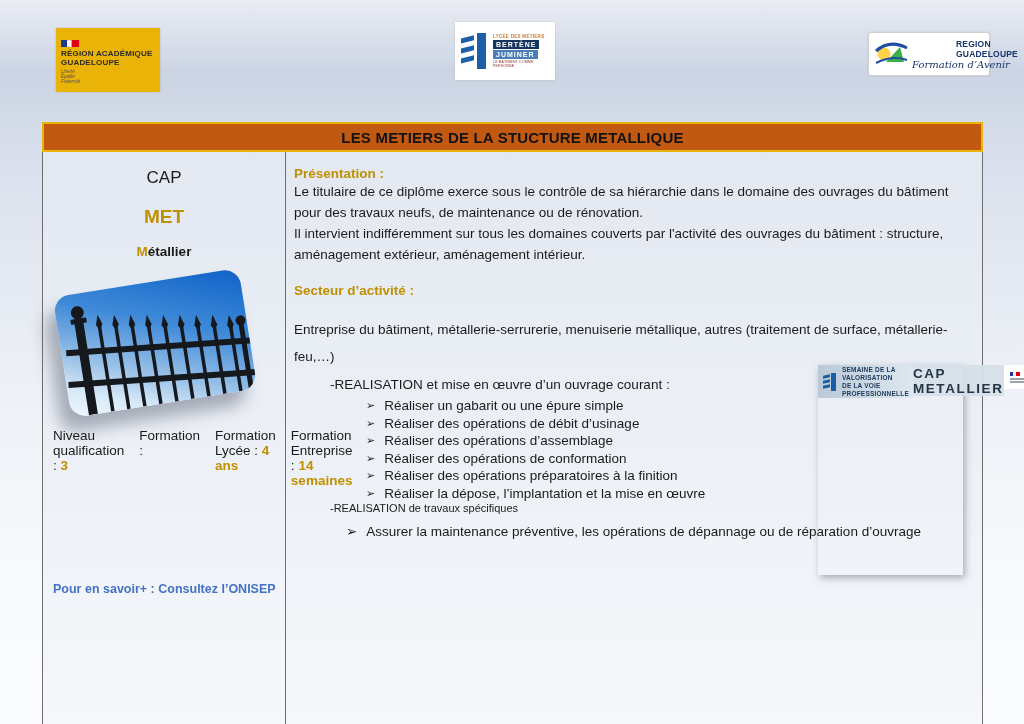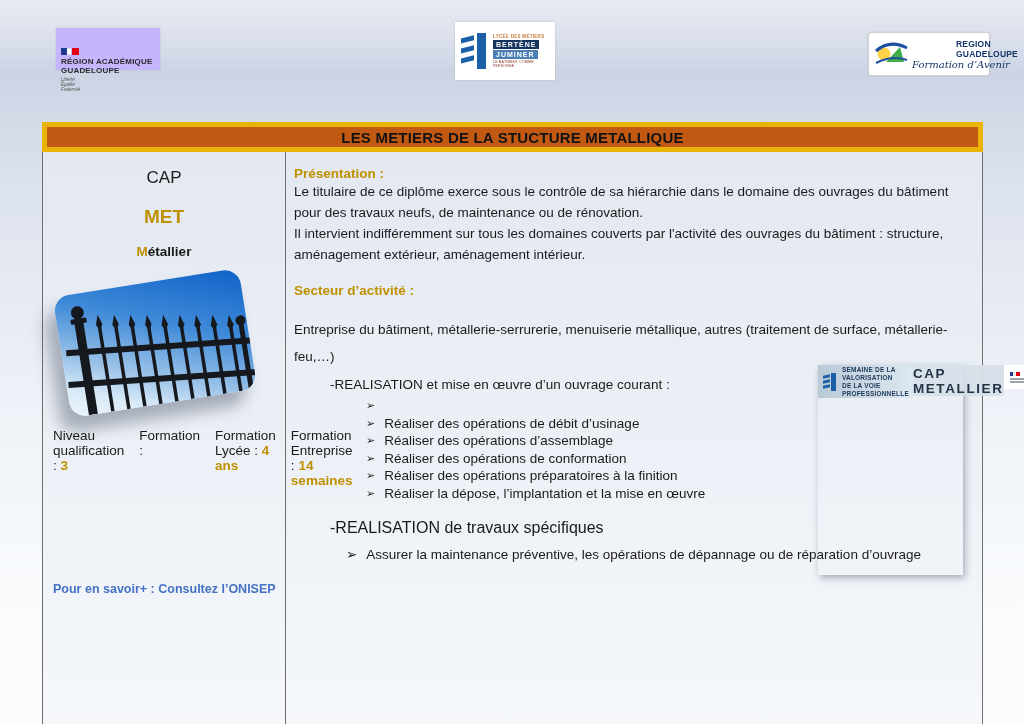--- a/index.html
+++ b/index.html
@@ -4,42 +4,42 @@
 <style>
   * { margin:0; padding:0; box-sizing:border-box; }
   html,body { width:1024px; height:724px; overflow:hidden; }
   body {
     font-family:"Liberation Sans", sans-serif;
     color:#1a1a1a;
     background:linear-gradient(180deg,#e9ecf3 0%,#ccd4e4 10%,#dde3ee 26%,#eef1f7 55%,#f8fafc 80%,#fbfcfe 100%);
     position:relative;
   }
   
-  .logo-academie { position:absolute; left:56px; top:28px; width:104px; height:42px; background:#c4b5fd; padding:20px 5px; box-shadow:0 0 2px rgba(0,0,0,.15); }
+  .logo-academie { position:absolute; left:56px; top:28px; width:104px; height:64px; background:#eab308; padding:12px 5px; box-shadow:0 0 2px rgba(0,0,0,.15); }
   .flag { display:flex; height:7px; width:18px; margin-bottom:2px; }
   .flag span { display:block; height:100%; }
   .flag .b { width:6px; background:#1f3a93; }
   .flag .w { width:5px; background:#fff; border-top:1px solid #ddd; border-bottom:1px solid #ddd; }
   .flag .r { width:7px; background:#e1000f; margin-left:1px; }
   .acad-line { font-size:8px; font-weight:bold; color:#2b2b2b; letter-spacing:.2px; line-height:9px; }
   .motto { margin-top:2px; font-size:4.5px; font-style:italic; color:#555; line-height:5px; }
   .logo-lycee { position:absolute; left:455px; top:22px; width:100px; height:58px; background:#fff; box-shadow:0 0 2px rgba(0,0,0,.15); display:flex; align-items:center; gap:4px; padding:4px; }
   .building { flex:0 0 30px; height:40px; }
   .lycee-text { display:flex; flex-direction:column; gap:1px; }
   .lycee-top { font-size:4.5px; color:#c77b3a; font-weight:bold; letter-spacing:.3px; }
   .chip1 { background:#16355e; color:#fff; font-size:7px; font-weight:bold; padding:1px 3px; letter-spacing:1px; width:max-content; }
   .chip2 { background:#4a7fb5; color:#fff; font-size:7px; font-weight:bold; padding:1px 3px; letter-spacing:1px; width:max-content; }
   .lycee-tag { font-size:3.5px; color:#8a3324; letter-spacing:.2px; }
   .logo-region { position:absolute; left:868px; top:32px; width:122px; height:44px; background:#fff; border:1px solid #d0d0d0; border-radius:3px; display:flex; align-items:center; gap:4px; padding:3px 5px; box-shadow:0 0 2px rgba(0,0,0,.12); }
   .region-mark { flex:0 0 34px; height:34px; }
   .region-name { font-size:8.5px; font-weight:bold; color:#17356b; letter-spacing:.2px;margin-left:44px; }
   .region-tag { font-family:"DejaVu Serif", serif; font-style:italic; font-size:10px; color:#17356b; line-height:11px; }
   
   .table { position:absolute; left:42px; top:122px; width:941px; }
-  .title-bar { height:30px; background:#c25912; border:5px solid #eab308; display:flex; align-items:center; justify-content:center; }
+  .title-bar { height:30px; background:#c25912; border:2px solid #eab308; display:flex; align-items:center; justify-content:center; }
   .title-bar span { font-size:15px; font-weight:bold; color:#131313; letter-spacing:.2px; }
   .body-row { display:flex; height:592px; border:1px solid #6e6e6e; border-top:none; background:linear-gradient(180deg,#e3e8f1,#f6f8fb); }
   .left-cell { width:243px; border-right:1px solid #6e6e6e; position:relative; }
   .right-cell { flex:1; position:relative; padding:14px 12px 0 8px; }
   
   .cap { position:absolute; top:16px; width:100%; text-align:center; font-size:17px; color:#1a1a1a; }
   .met { position:absolute; top:54px; width:100%; text-align:center; font-size:19px; font-weight:bold; color:#bf9000; }
   .metallier { position:absolute; top:92px; width:100%; text-align:center; font-size:13.5px; font-weight:bold; }
   .metallier .init { color:#bf9000; }
   .gate { position:absolute; left:18px; top:130px; width:188px; height:122px; border-radius:16px; transform:rotate(-9deg); overflow:hidden;
@@ -51,21 +51,21 @@
   
   .gold-head { font-size:13.5px; font-weight:bold; color:#bf9000; }
   .pres-p { font-size:13.5px; line-height:21px; max-width:692px; }
   .secteur-head { margin-top:18px; }
   .secteur-text { margin-top:18px; font-size:13.5px; line-height:27px; max-width:692px; }
   .taches-head { margin-top:24px; }
   .sub-real { margin-top:7px; margin-left:36px; font-size:13.5px; max-width:490px; }
   ul.arrows { list-style:none; margin:5px 0 0 72px; max-width:460px; }
   ul.arrows li { display:flex; gap:9px; font-size:13.5px; line-height:17.5px; }
   ul.arrows .ar { color:#1a1a1a; font-size:11px; line-height:17.5px; }
-  .sub-real2 { margin-top:17px; margin-left:36px; font-size:16px; }
+  .sub-real2 { margin-left:36px; font-size:11px; }
   ul.arrows2 { list-style:none; margin:9px 0 0 52px; max-width:640px; }
   ul.arrows2 li { display:flex; gap:9px; font-size:13.5px; line-height:17.5px; }
   
   .poster { position:absolute; left:532px; top:213px; width:145px; height:210px; display:flex; box-shadow:2px 3px 7px rgba(90,100,120,.5); }
   .poster-head { height:33px; background:linear-gradient(90deg,#b9c9d6,#dde8f0); display:flex; align-items:center; gap:4px; padding:0 4px; }
   .mini-building { flex:0 0 16px; height:20px; }
   .poster-event { font-size:6.5px; font-weight:bold; color:#1b3a5c; line-height:8px; letter-spacing:.2px; }
   .poster-photo { flex:1; position:relative; overflow:hidden;
     background:
       radial-gradient(circle at 38% 45%, rgba(255,210,110,.95) 0 5%, rgba(255,150,50,.8) 13%, rgba(150,90,50,0) 40%),
@@ -194,20 +194,21 @@
       <p class="pres-p">Le titulaire de ce diplôme exerce sous le contrôle de sa hiérarchie dans le domaine des ouvrages du bâtiment pour des travaux neufs, de maintenance ou de rénovation.</p>
       <p class="pres-p">Il intervient indifféremment sur tous les domaines couverts par l'activité des ouvrages du bâtiment : structure, aménagement extérieur, aménagement intérieur.</p>
 
       <div class="gold-head secteur-head">Secteur d’activité :</div>
       <p class="secteur-text">Entreprise du bâtiment, métallerie-serrurerie, menuiserie métallique, autres (traitement de surface, métallerie-feu,…)</p>
 
       <div class="sub-real">-REALISATION et mise en œuvre d’un ouvrage courant :</div>
       <ul class="arrows">
         <li>
             <span class="ar">➢</span>
+            <span>Réaliser un gabarit ou une épure simple</span>
           </li>
         <li>
             <span class="ar">➢</span>
             <span>Réaliser des opérations de débit d’usinage</span>
           </li>
         <li>
             <span class="ar">➢</span>
             <span>Réaliser des opérations d’assemblage</span>
           </li>
         <li>

